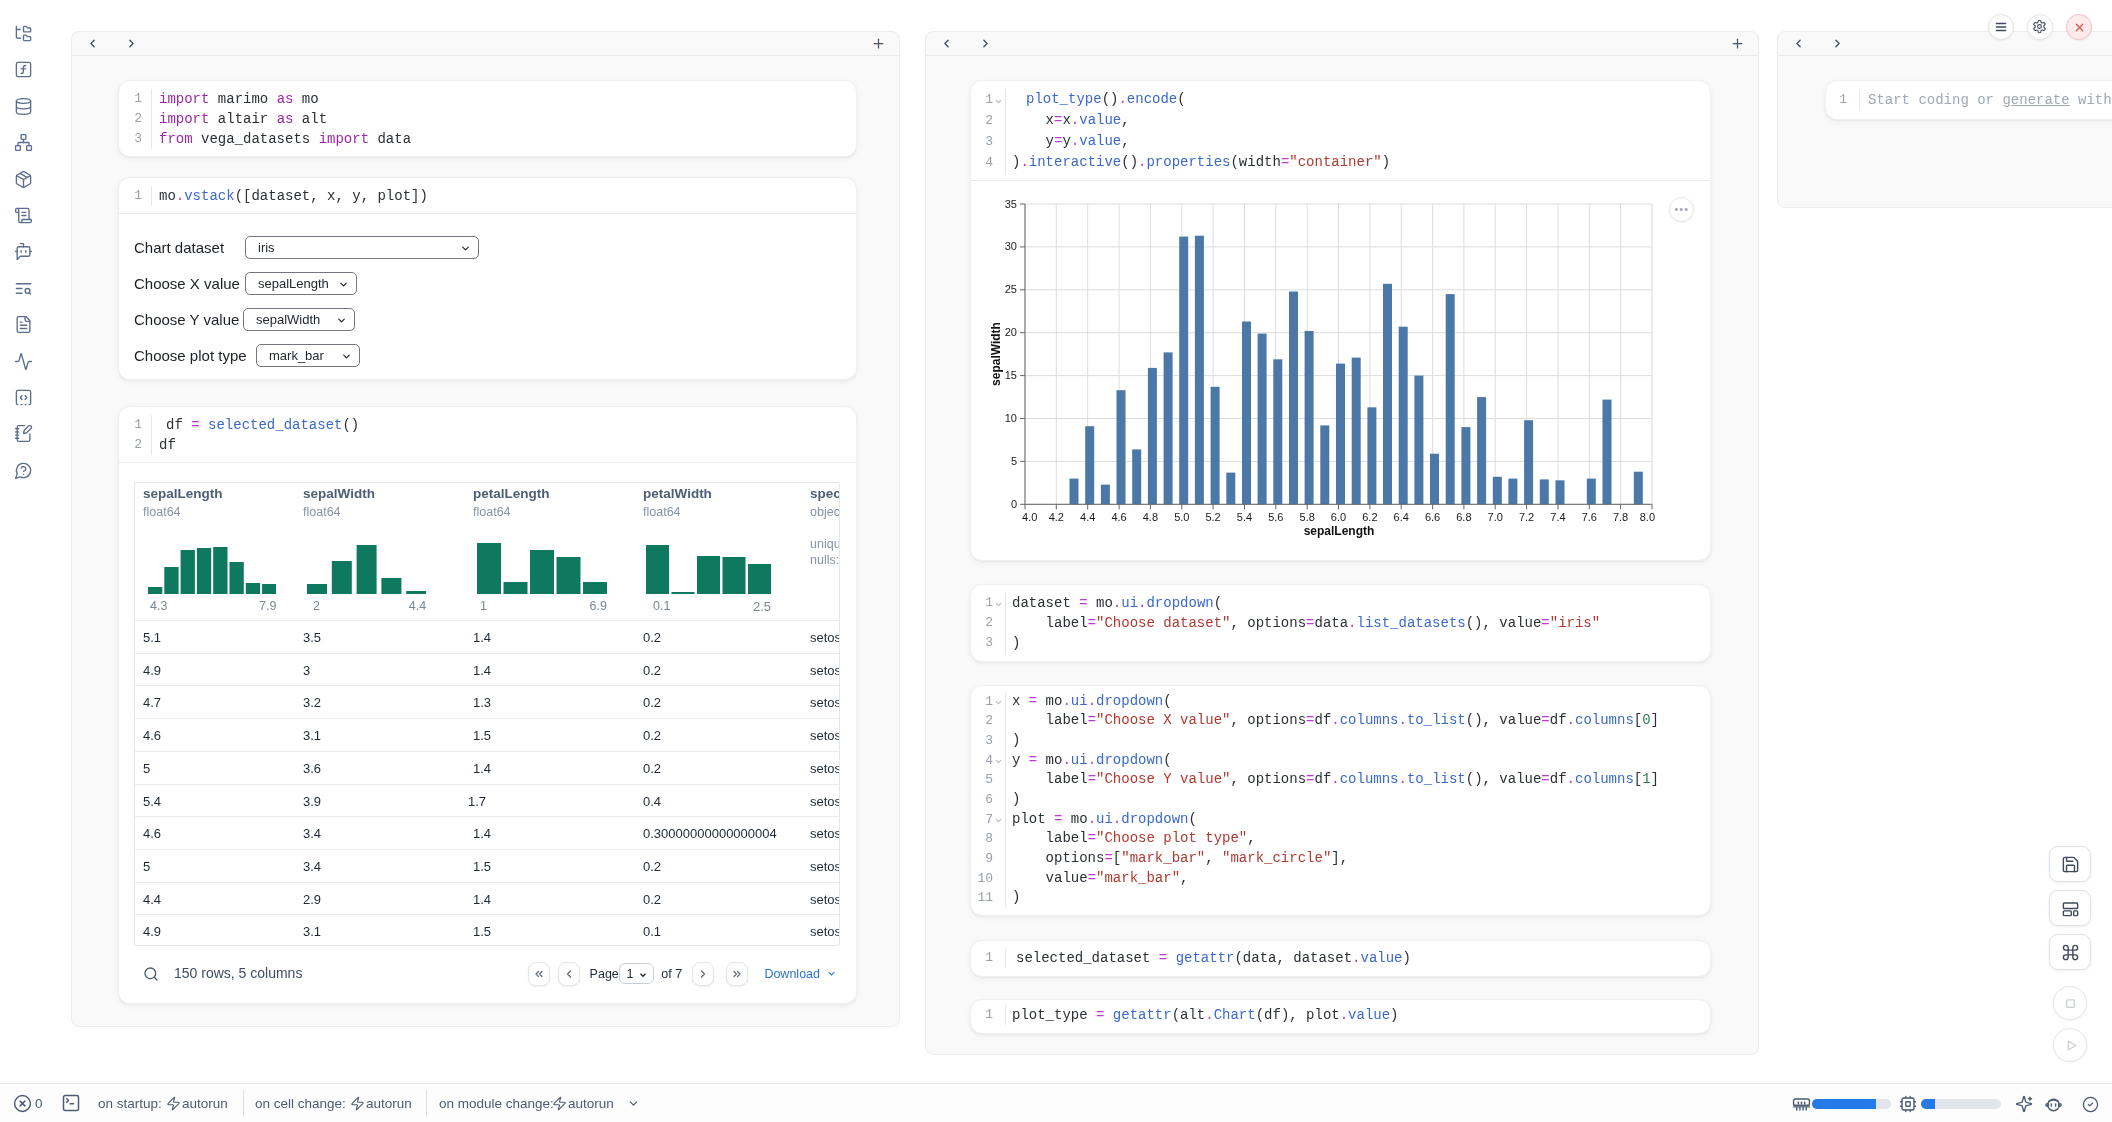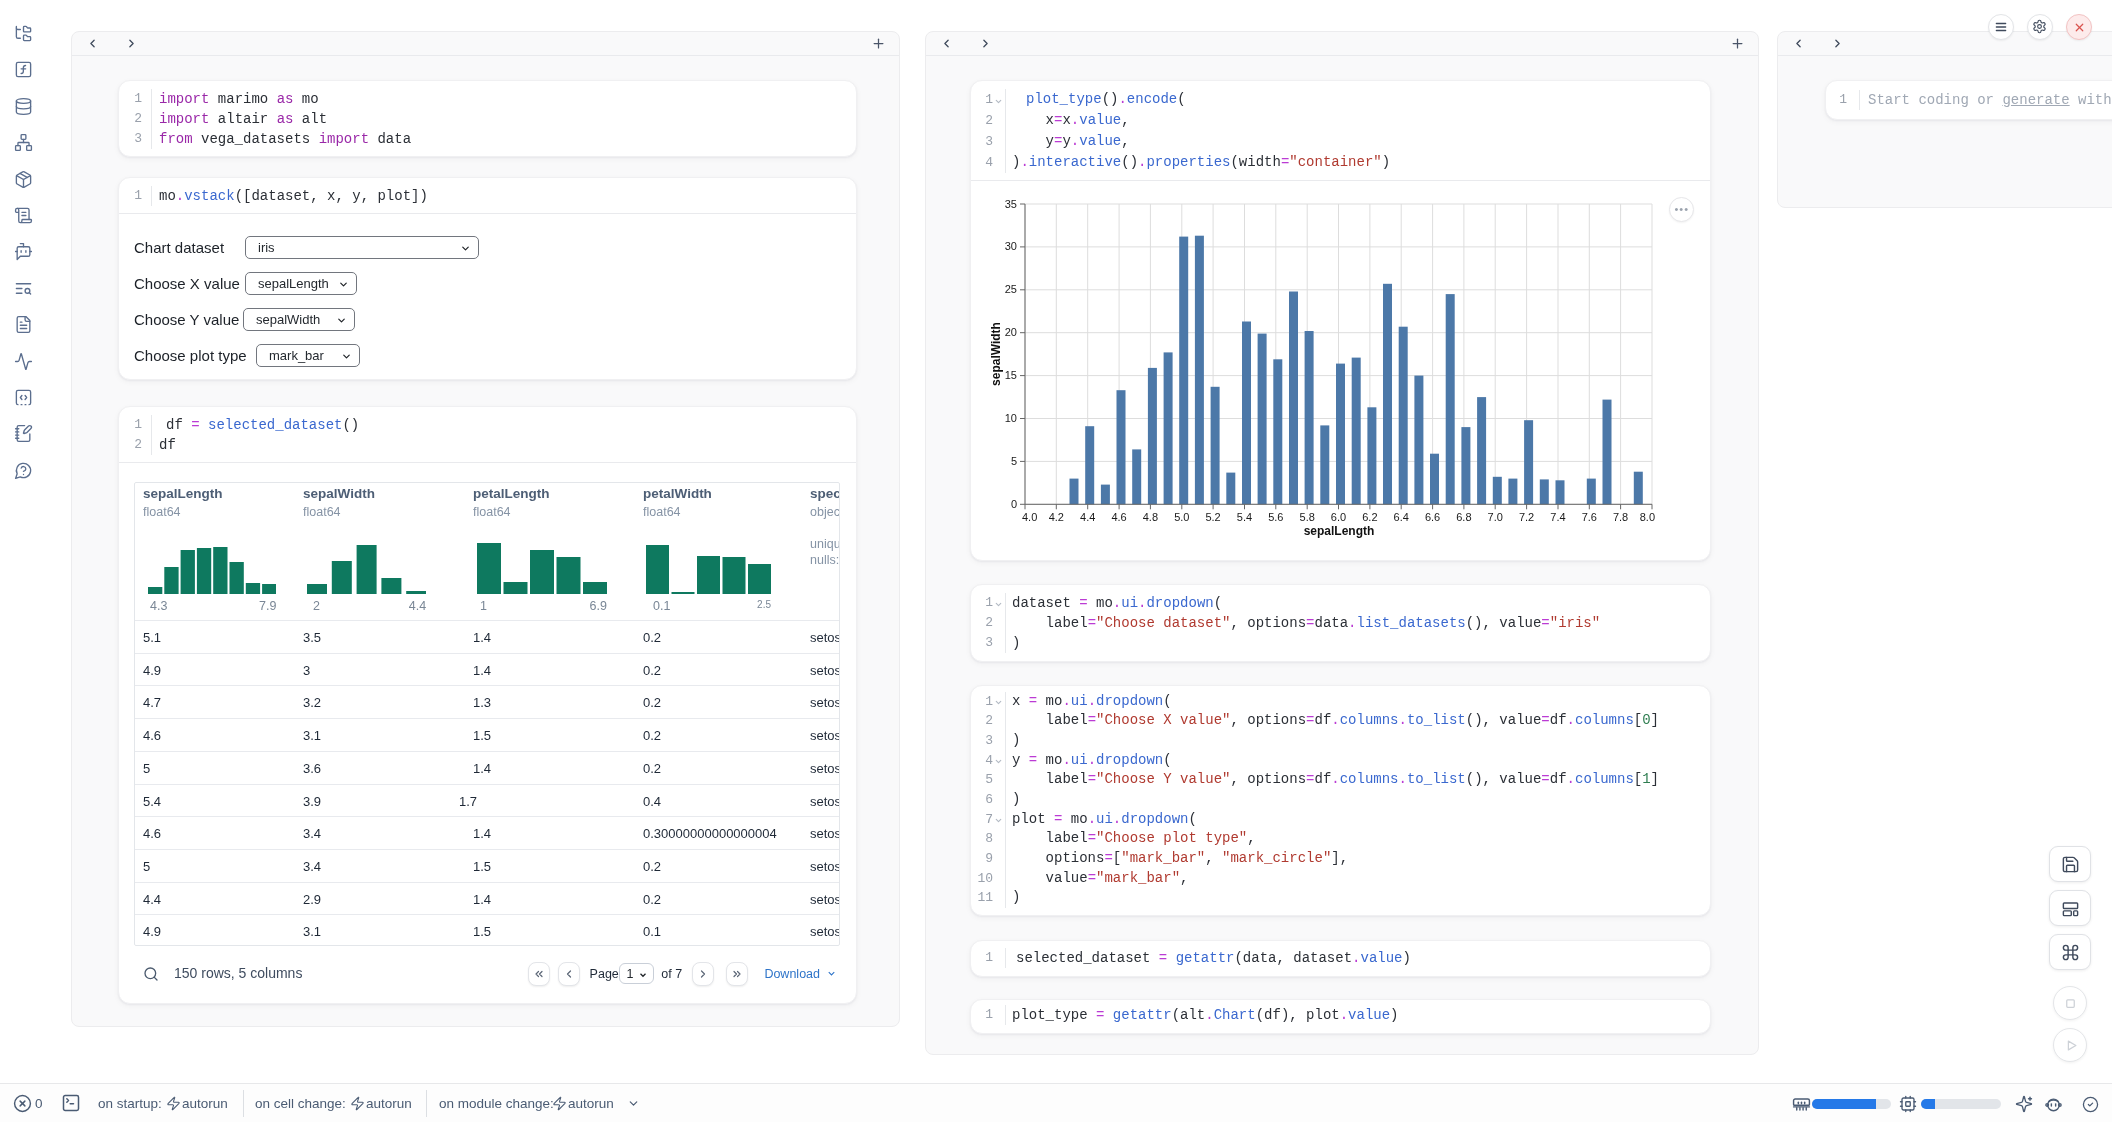--- a/index.html
+++ b/index.html
@@ -193,21 +193,21 @@
             <rect x="76.5" y="15.0" width="23" height="37.0" fill="#0e795f"></rect>
             <rect x="102.0" y="22.0" width="23" height="30.0" fill="#0e795f"></rect>
           </svg></div>
         <div style="position:absolute;left:15px;top:116px;font-size:12.5px;color:#7a8796">4.3</div>
         <div style="position:absolute;left:106.4px;top:116px;width:35px;text-align:right;font-size:12.5px;color:#7a8796">7.9</div>
         <div style="position:absolute;left:178px;top:116px;font-size:12.5px;color:#7a8796">2</div>
         <div style="position:absolute;left:256.2px;top:116px;width:35px;text-align:right;font-size:12.5px;color:#7a8796">4.4</div>
         <div style="position:absolute;left:345px;top:116px;font-size:12.5px;color:#7a8796">1</div>
         <div style="position:absolute;left:437.0px;top:116px;width:35px;text-align:right;font-size:12.5px;color:#7a8796">6.9</div>
         <div style="position:absolute;left:518px;top:116px;font-size:12.5px;color:#7a8796">0.1</div>
-        <div style="position:absolute;left:601.0px;top:116px;width:35px;text-align:right;font-size:10px;color:#7a8796">2.5</div>
+        <div style="position:absolute;left:601.0px;top:116px;width:35px;text-align:right;font-size:13px;color:#7a8796">2.5</div>
         <div style="position:absolute;left:0;top:137.0px;width:706px;height:32.7px;border-top:1px solid #e8eaee;font-size:13px;color:#1f2937;line-height:33px">
           <span style="position:absolute;left:8px">5.1</span>
           <span style="position:absolute;left:168px">3.5</span>
           <span style="position:absolute;left:338px">1.4</span>
           <span style="position:absolute;left:508px">0.2</span>
           <span style="position:absolute;left:675px">setosa</span>
         </div>
         <div style="position:absolute;left:0;top:169.7px;width:706px;height:32.7px;border-top:1px solid #e8eaee;font-size:13px;color:#1f2937;line-height:33px">
           <span style="position:absolute;left:8px">4.9</span>
           <span style="position:absolute;left:168px">3</span>
@@ -232,21 +232,21 @@
         <div style="position:absolute;left:0;top:267.8px;width:706px;height:32.7px;border-top:1px solid #e8eaee;font-size:13px;color:#1f2937;line-height:33px">
           <span style="position:absolute;left:8px">5</span>
           <span style="position:absolute;left:168px">3.6</span>
           <span style="position:absolute;left:338px">1.4</span>
           <span style="position:absolute;left:508px">0.2</span>
           <span style="position:absolute;left:675px">setosa</span>
         </div>
         <div style="position:absolute;left:0;top:300.5px;width:706px;height:32.7px;border-top:1px solid #e8eaee;font-size:13px;color:#1f2937;line-height:33px">
           <span style="position:absolute;left:8px">5.4</span>
           <span style="position:absolute;left:168px">3.9</span>
-          <span style="position:absolute;left:324px">1.7</span>
+          <span style="position:absolute;left:333px">1.7</span>
           <span style="position:absolute;left:508px">0.4</span>
           <span style="position:absolute;left:675px">setosa</span>
         </div>
         <div style="position:absolute;left:0;top:333.2px;width:706px;height:32.7px;border-top:1px solid #e8eaee;font-size:13px;color:#1f2937;line-height:33px">
           <span style="position:absolute;left:8px">4.6</span>
           <span style="position:absolute;left:168px">3.4</span>
           <span style="position:absolute;left:338px">1.4</span>
           <span style="position:absolute;left:508px">0.30000000000000004</span>
           <span style="position:absolute;left:675px">setosa</span>
         </div>

